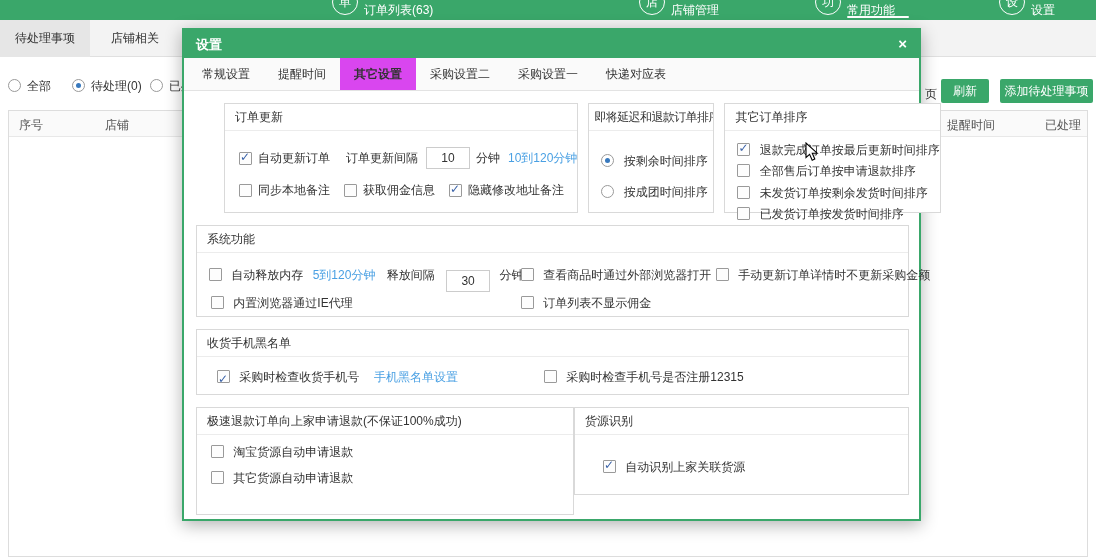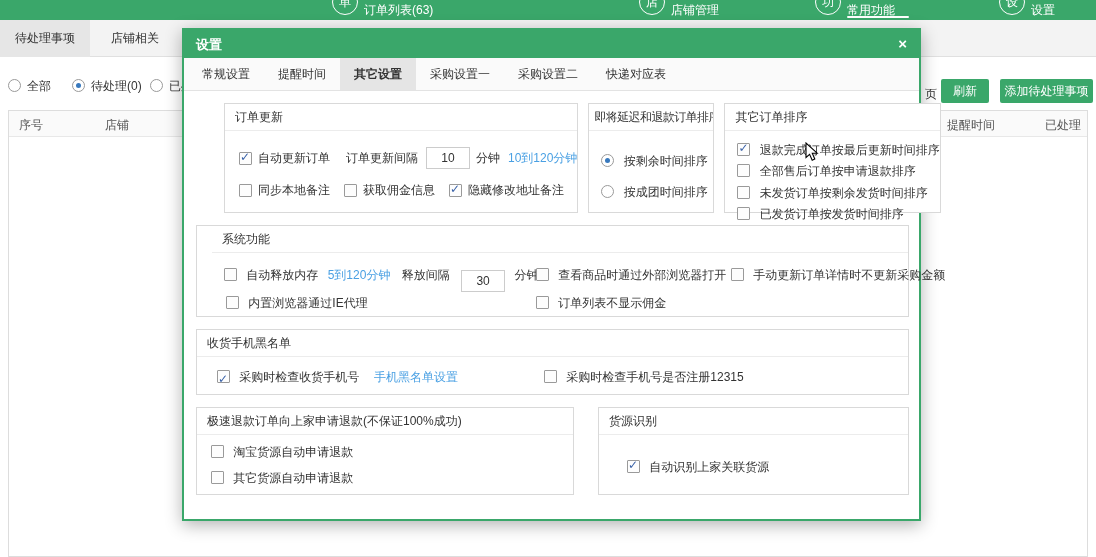--- a/index.html
+++ b/index.html
@@ -35,21 +35,21 @@
   .list-header span { position:absolute; top:6px; white-space:nowrap; }
 
   
   .dialog { position:absolute; left:182px; top:28px; width:739px; height:493px; background:#fff;
     border:2px solid #3aa76a; box-shadow:0 4px 16px rgba(0,0,0,.3); z-index:10; }
   .dlg-header { height:28px; background:#3aa76a; position:relative; }
   .dlg-title { position:absolute; left:12px; top:6px; color:#fff; font-weight:bold; font-size:13px; }
   .dlg-close { position:absolute; right:12px; top:5px; color:#fff; font-size:15px; font-weight:bold; cursor:pointer; line-height:18px; }
   .dlg-tabs { height:33px; background:#fafafa; border-bottom:1px solid #e3e3e3; display:flex; align-items:stretch; padding-left:4px; }
   .dlg-tab { line-height:33px; padding:0 14px; color:#333; cursor:pointer; white-space:nowrap; }
-  .dlg-tab.active { background:#e5e5e5; font-weight:bold; }
+  .dlg-tab.active { background:#d946ef; font-weight:bold; }
   .dlg-body { padding:12px 10px 0 12px; }
 
   .grp { border:1px solid #d9d9d9; background:#fff; }
   .grp-title { height:27px; line-height:26px; padding:0 10px; border-bottom:1px solid #ececec; color:#333; white-space:nowrap; overflow:hidden; }
   .row1 { display:flex;padding-left:28px; }
   .row-gap { margin-bottom:12px; }
 
   .cb { display:inline-block; width:13px; height:13px; border:1px solid #9a9a9a; background:#fdfdfd;
     vertical-align:-2px; position:relative; border-radius:1px; }
   .cb.on::after { content:"\2713"; position:absolute; left:0px; top:-3px; font-size:12px; font-weight:bold; color:#3a62a8; }
@@ -62,31 +62,31 @@
   .g2 .grp-title { padding:0 5px; letter-spacing:-0.6px; }
   .g3 { flex:1; height:110px; }
   .g1-line { display:flex; align-items:center; padding-left:14px; white-space:nowrap; }
   .g1-lineA { margin-top:16px; }
   .g1-lineB { margin-top:13px; }
   .g2-line { padding-left:12px; margin-top:14px; white-space:nowrap; }
   .g2-pad { padding-top:8px; }
   .g3-line { padding-left:12px; margin-top:4.5px; white-space:nowrap; }
   .g3-pad { padding-top:6px; }
 
-  .gsys { height:92px; position:relative;padding-left:15px; }
+  .gsys { height:92px; position:relative; }
   .sys-line { position:relative; height:22px; }
   .sys-l1 { margin-top:11px; }
   .sys-l2 { margin-top:6px; }
   .sys-g { position:absolute; top:0; line-height:22px; white-space:nowrap; }
 
   .gblack { height:66px; }
   .black-line { position:relative; height:22px; margin-top:9px; }
 
   .row4 { display:flex; }
-  .g6 { width:378px; margin-right:24px; height:88px; }
+  .g6 { width:378px; margin-right:0; height:108px; }
   .g7 { flex:1; height:88px; }
   .g6-line { padding-left:14px; margin-top:9px; white-space:nowrap; }
   .g7-line { padding-left:28px; margin-top:24px; white-space:nowrap; }
 
   .cursor { position:absolute; left:805px; top:142px; z-index:20; pointer-events:none; }
 </style>
 </head>
 <body>
 
 <div class="topbar">
@@ -142,22 +142,22 @@
 <div class="dialog">
   <div class="dlg-header">
     <span class="dlg-title">设置</span>
     <span class="dlg-close">×</span>
   </div>
 
   <div class="dlg-tabs">
     <span class="dlg-tab">常规设置</span>
     <span class="dlg-tab">提醒时间</span>
     <span class="dlg-tab active">其它设置</span>
+    <span class="dlg-tab">采购设置二</span>
     <span class="dlg-tab">采购设置一</span>
-    <span class="dlg-tab">采购设置二</span>
     <span class="dlg-tab">快递对应表</span>
   </div>
 
   <div class="dlg-body">
 
     <div class="row1 row-gap">
       <div class="grp g1">
         <div class="grp-title">订单更新</div>
         <div class="g1-line g1-lineA">
           <span class="cb on"></span>

